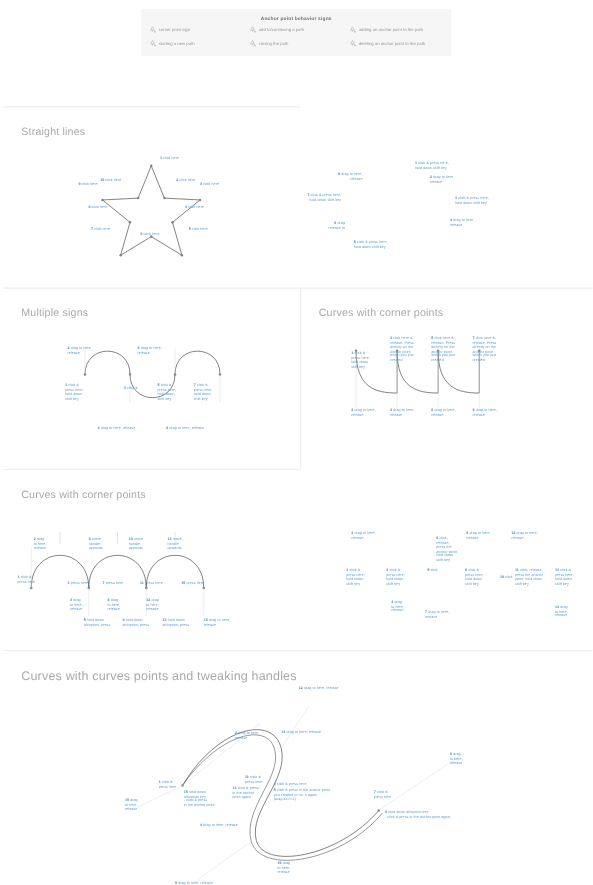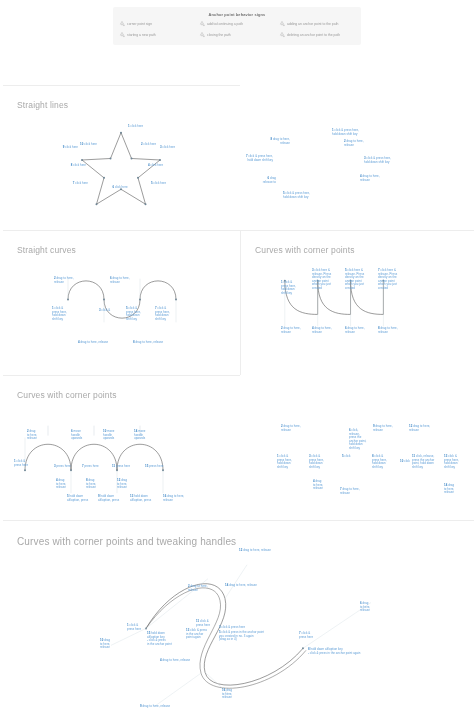--- a/index.html
+++ b/index.html
@@ -183,21 +183,21 @@
             <circle class="anchor" cx="101" cy="92.5" r="1"></circle>
             <circle class="anchor" cx="79" cy="74.5" r="1"></circle>
             <circle class="anchor" cx="107.5" cy="73" r="1"></circle>
           </svg>
         </div>
       </div>
     </div>
 
     <div class="row">
       <div class="panel">
-        <div class="panel-title">Straight curves</div>
+        <div class="panel-title">Multiple signs</div>
         <div class="stage">
           <svg viewBox="0 0 237 145" preserveAspectRatio="none">
             <path class="vpath" d="M65,69 C65,44 101,44 101,69 C101,94 137,94 137,69 C137,44 173,44 173,69"></path>
             <circle class="anchor" cx="65" cy="69" r="1"></circle>
             <circle class="anchor" cx="101" cy="69" r="1"></circle>
             <circle class="anchor" cx="137" cy="69" r="1"></circle>
             <circle class="anchor" cx="173" cy="69" r="1"></circle>
             <path class="leader" d="M65,69 L65,48 M101,69 L101,92 M137,69 L137,48 M173,69 L173,92"></path>
           </svg>
         </div>
@@ -229,21 +229,21 @@
             <circle class="anchor" cx="160" cy="95" r="1"></circle>
             <path class="leader" d="M22,95 L22,62 M68,95 L68,118 M114,95 L114,118 M160,95 L160,118"></path>
             <path class="handle" d="M45,60 L45,50 M91,60 L91,50 M137,60 L137,50"></path>
           </svg>
         </div>
       </div>
     </div>
 
     <div class="row">
       <div class="panel full">
-        <div class="panel-title">Curves with corner points
+        <div class="panel-title">Curves with curves points
 and tweaking handles</div>
         <div class="stage">
           <svg viewBox="0 0 474 191" preserveAspectRatio="none">
             <path class="vpath" d="M143,108 C170,62 215,50 222,78 C228,104 196,128 202,152 C208,176 268,166 300,128"></path>
             <path class="vpath-2" d="M143,108 C172,66 212,56 217,80 C222,102 191,127 198,153 C206,180 270,170 303,130"></path>
             <circle class="anchor" cx="143" cy="108" r="1"></circle>
             <circle class="anchor" cx="300" cy="128" r="1"></circle>
             <path class="leader" d="M143,108 L108,125 M143,108 L205,58 M222,78 L244,44 M202,152 L226,174 M300,128 L368,82 M198,153 L152,186"></path>
           </svg>
         </div>

